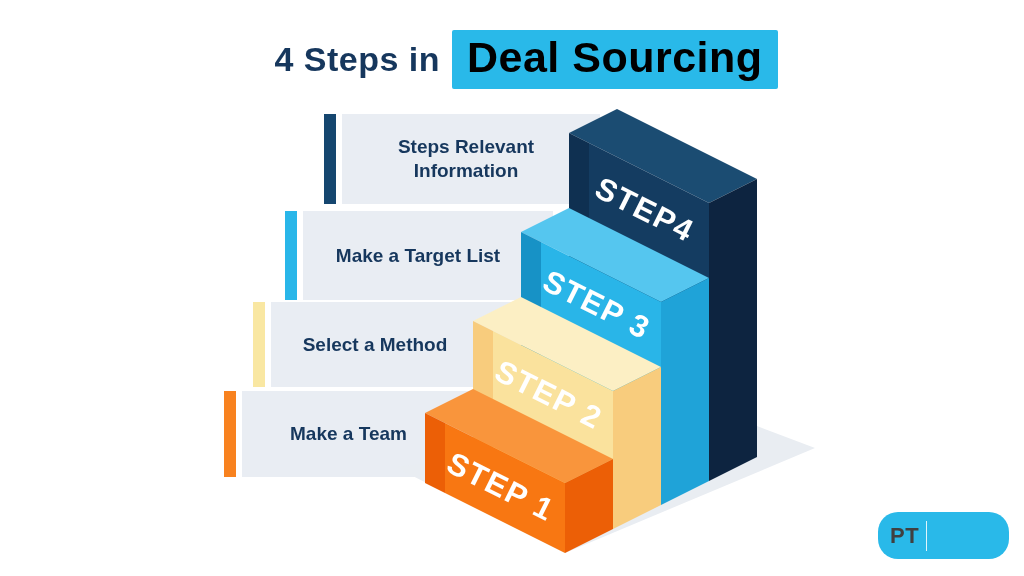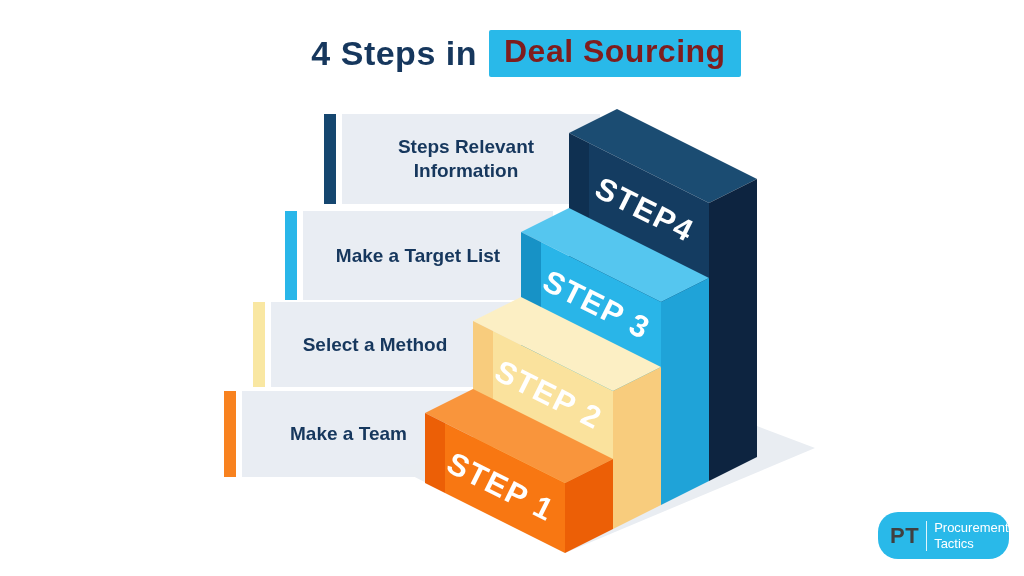--- a/index.html
+++ b/index.html
@@ -9,21 +9,21 @@
   }
   
   .title{
     position:absolute;top:30px;left:0;right:0;
     display:flex;justify-content:center;align-items:center;gap:12px;z-index:3;padding-left:28px;
   }
   .title-prefix{
     font-size:34px;font-weight:bold;color:#16375D;letter-spacing:.5px;
   }
   .title-highlight{
-    font-size:32px;font-weight:bold;color:#7f1d1d;background:#29B9E9;
+    font-size:43px;font-weight:bold;color:#000000;background:#29B9E9;
     padding:3px 15px 7px 15px;border-radius:2px;letter-spacing:.5px;
   }
   
   .row{position:absolute;display:flex;z-index:1;}
   .bar{width:12px;margin-right:6px;flex:0 0 12px;}
   .panel{
     background:#E9EDF3;display:flex;align-items:center;justify-content:center;
     text-align:center;box-sizing:border-box;
   }
   .label{font-size:19px;font-weight:bold;color:#16375D;line-height:1.25;}
@@ -124,19 +124,15 @@
       <polygon points="425,413 445,423 445,493 425,483" fill="#EC5F06"></polygon>
       <polygon points="445,423 565,483 565,553 445,493" fill="#F87712"></polygon>
       <polygon points="565,483 613,459 613,529 565,553" fill="#EC5F06"></polygon>
       <text class="step-num" transform="translate(501,486) rotate(26.565)" text-anchor="middle" dy="0.36em">STEP 1</text>
     </g>
   </svg>
 
   <div class="logo">
     <span class="logo-pt">PT</span>
     <span class="logo-divider"></span>
-    <span class="logo-name">
-      <span>Procurement</span>
-      <span>Tactics</span>
-    </span>
   </div>
 
 </div>
 
 </body></html>

